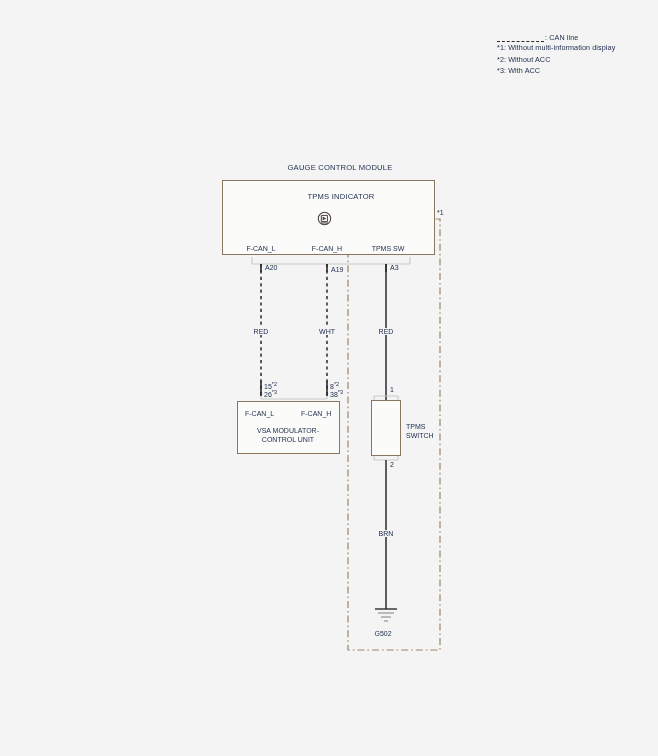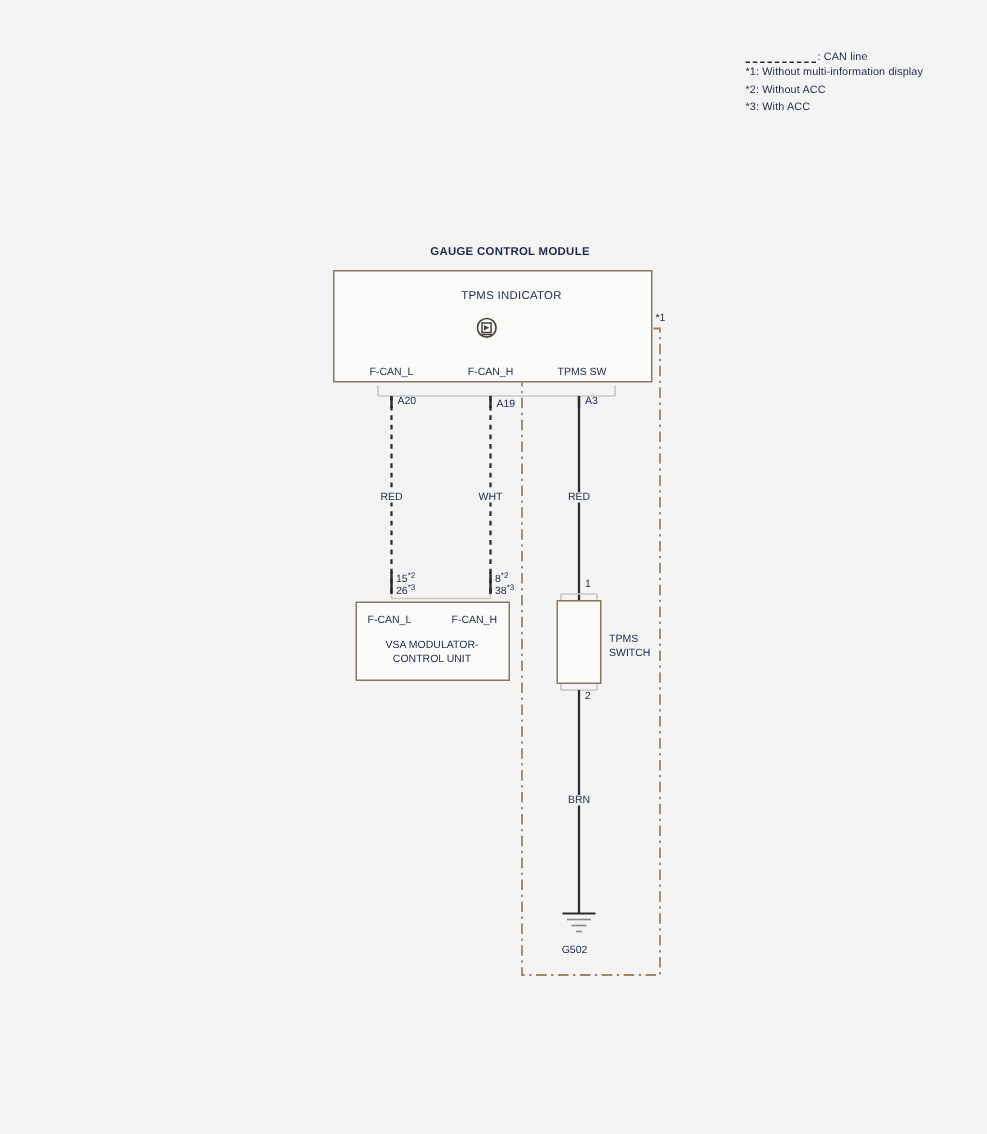--- a/index.html
+++ b/index.html
@@ -22,21 +22,21 @@
   #legend .dashrun{
     width:47px;height:0;border-top:1.6px dashed #2b2b2b;margin-right:1px;
   }
   #legend .note{font-size:7.2px;color:#1b2a4a;white-space:nowrap;line-height:11.5px;letter-spacing:.1px;}
 
   
   .box{position:absolute;border:1.2px solid #8a7560;background:#fbfbfa;box-sizing:border-box;}
 
   
   #gcm{left:222px;top:180px;width:213px;height:75px;}
-  #gcm-title{left:328px;top:163px;font-size:7.6px;font-weight:bold;letter-spacing:.2px;padding-left:24px;}
+  #gcm-title{left:328px;top:163px;font-size:7.6px;font-weight:normal;letter-spacing:.2px;padding-left:24px;}
   #tpms-ind-label{left:341px;top:192px;font-size:7.6px;letter-spacing:.2px;}
 
   
   #tpms-icon{position:absolute;left:317px;top:211px;width:15px;height:15px;}
 
   
   .term{position:absolute;font-size:7px;color:#1b2a4a;transform:translateX(-50%);white-space:nowrap;}
 
   
   #vsa{left:237px;top:401px;width:103px;height:53px;}

